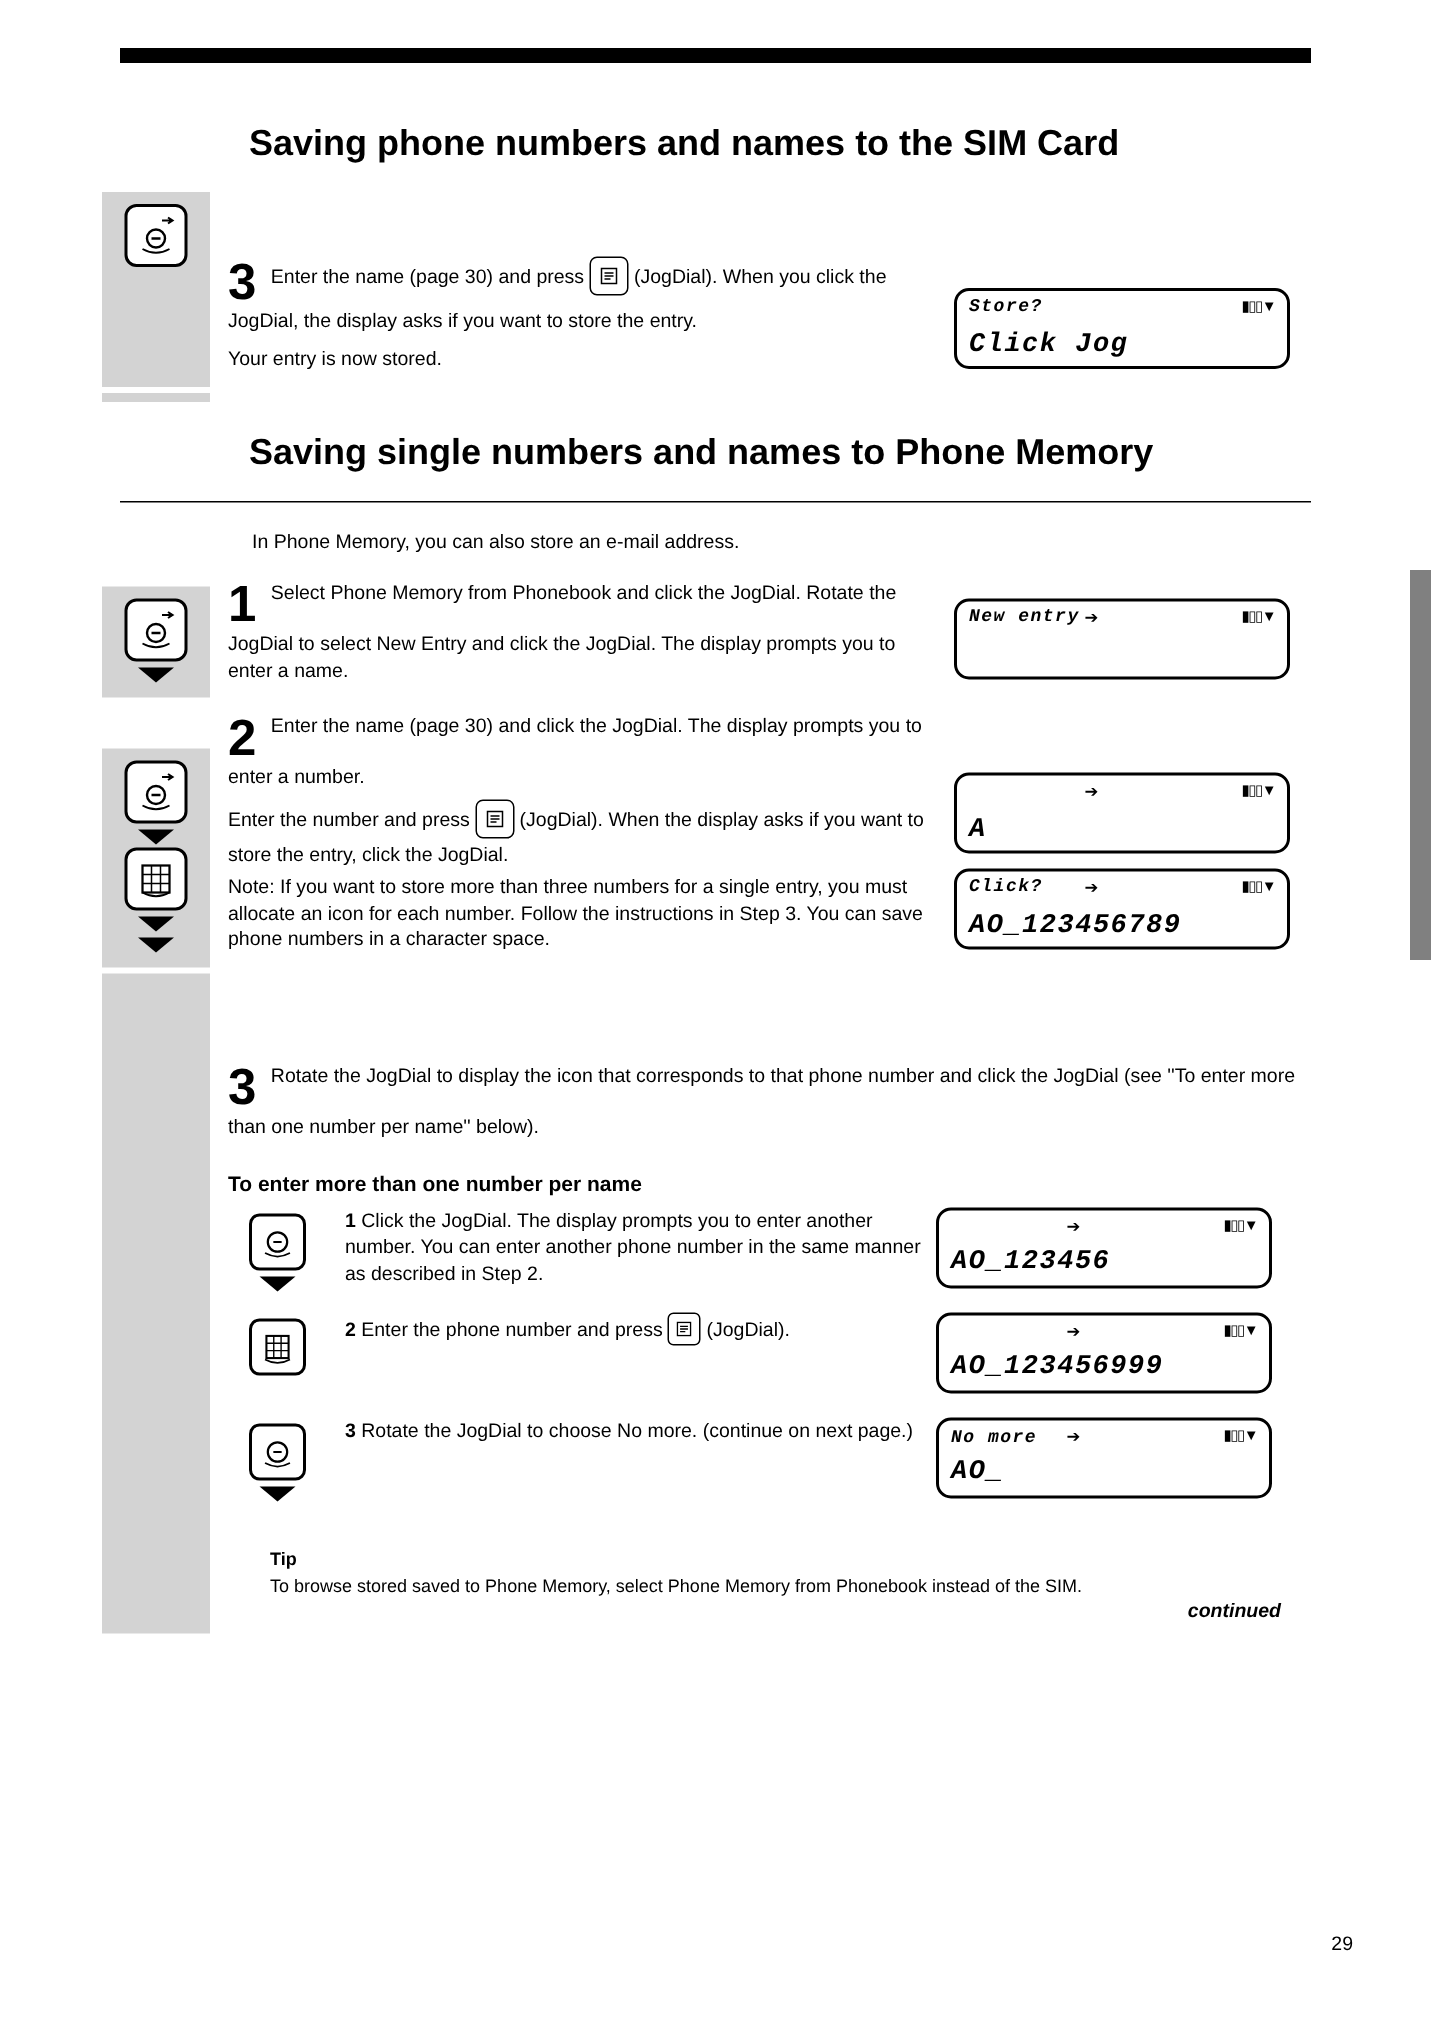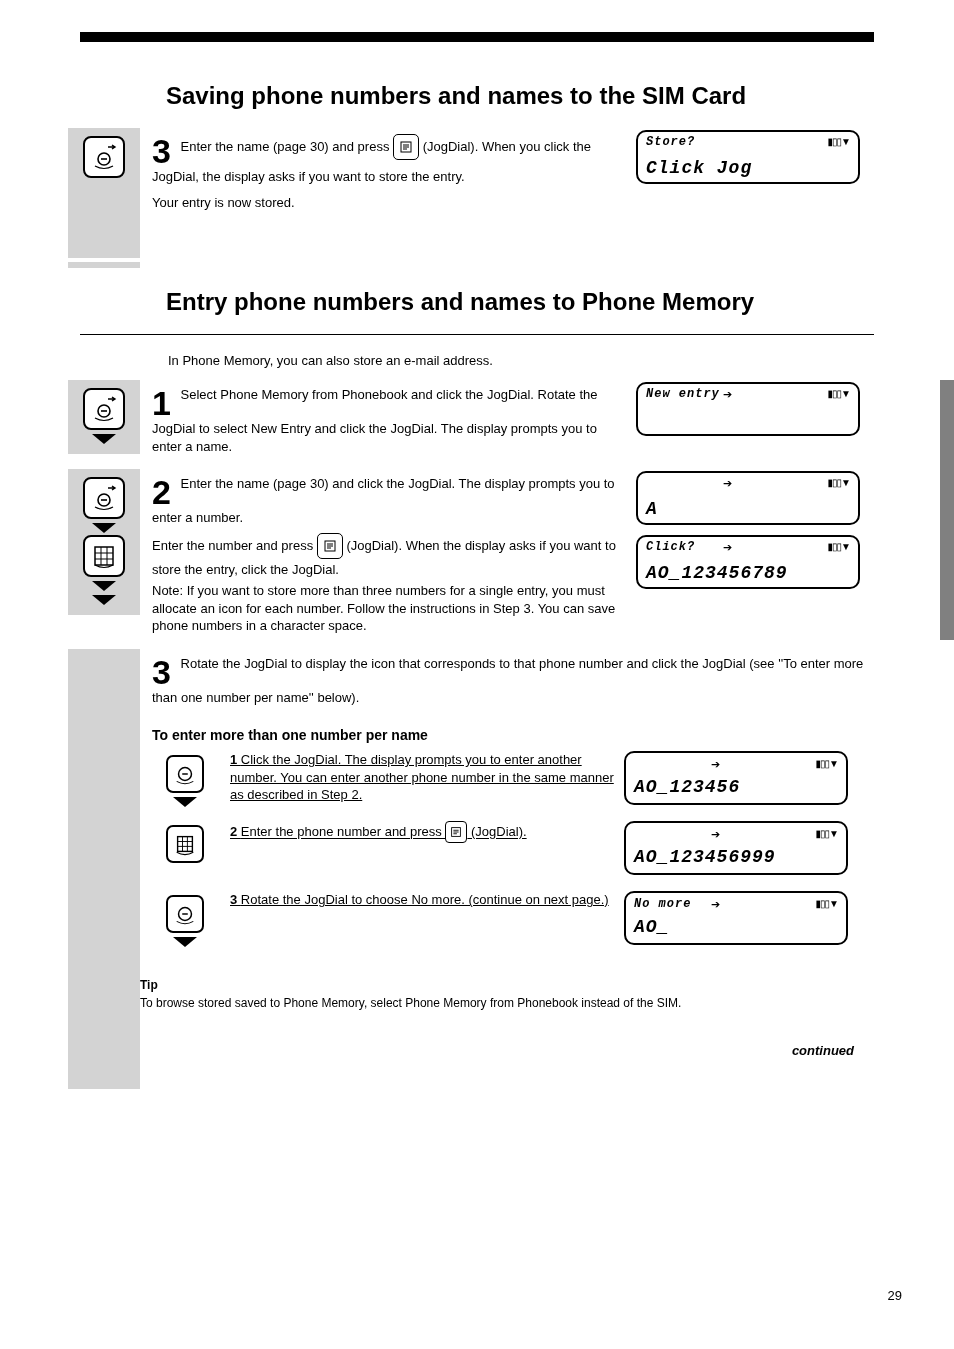--- a/index.html
+++ b/index.html
@@ -110,26 +110,26 @@
     bottom: 4px;
     left: 8px;
     font-family: "Courier New", monospace;
     font-size: 18px;
     letter-spacing: 1px;
     font-style: italic;
     font-weight: bold;
   }
   .section {
     margin-bottom: 4px;
+    align-items: flex-end;
   }
   .substep-row {
     display: flex;
     align-items: flex-start;
     margin-bottom: 6px;
-    text-decoration: underline;
   }
   .substep-iconcol {
     width: 90px;
     min-width: 90px;
     display: flex;
     flex-direction: column;
     align-items: center;
     padding-top: 4px;
   }
   .substep-text {
@@ -162,28 +162,28 @@
     border-top: 10px solid #000;
     margin: 2px 0;
   }
   .dn-arrow.indent {
     margin-left: 0;
   }
   .tip-block {
     margin-top: 22px;
     font-size: 12px;
     line-height: 1.35;
+    padding-left: 40px;
   }
   .tip-title { font-weight: bold; margin-bottom: 2px; }
   .continued {
     text-align: right;
     font-style: italic;
     font-weight: bold;
     font-size: 13px;
-    margin-top: 30px;
     padding-right: 20px;
     padding-left: 18px;
   }
   .page-num {
     position: absolute;
     bottom: 46px;
     right: 52px;
     font-size: 13px;
   }
   .bold { font-weight: bold; }
@@ -228,21 +228,21 @@
         <span class="sig">▮▯▯▼</span>
         <span class="line1">Store?</span>
         <span class="line2">Click Jog</span>
       </div>
     </div>
   </div>
 
   <div style="height:6px;background:#d3d3d3;width:72px;margin-left:0"></div>
   <div style="height:20px"></div>
 
-  <div class="heading">Entry phone numbers and names to Phone Memory</div>
+  <div class="heading">Saving single numbers and names to Phone Memory</div>
   <hr class="divider">
 
   <p style="font-size:13px;margin:0 12px 12px 100px">In Phone Memory, you can also store an e-mail address.</p>
 
   <div class="row section">
     <div class="left-col" style="padding-top:8px;">
       <div class="icon-box">
         <svg width="26" height="26" viewBox="0 0 26 26">
           <circle cx="13" cy="15" r="6" fill="none" stroke="#000" stroke-width="1.6"></circle>
           <path d="M10 15 h6" stroke="#000" stroke-width="1.6"></path>

